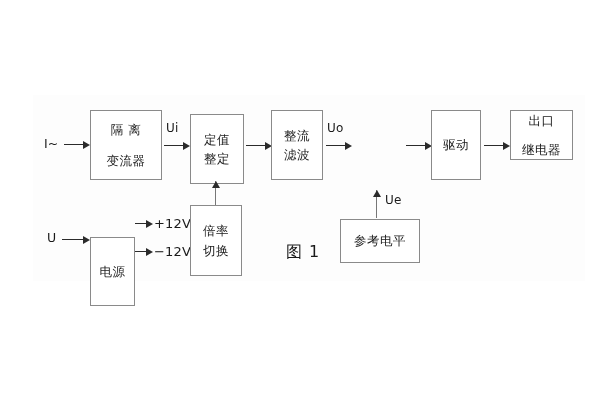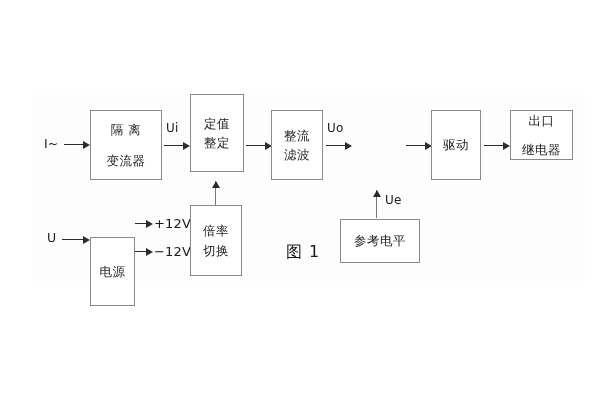--- a/index.html
+++ b/index.html
@@ -117,21 +117,21 @@
     <span class="ln">变流器</span>
   </div>
 
   <div class="label sig" style="left:166px; top:122px;">Ui</div>
 
   <div class="harrow" style="left:164px; top:141px; width:26px;">
     <div class="shaft" style="width:19px;"></div>
     <div class="head" style="left:19px;"></div>
   </div>
 
-  <div class="box" style="left:190px; top:94px; width:54px; height:78px;">
+  <div class="box" style="left:190px; top:114px; width:54px; height:70px;">
     <span class="ln">定值</span>
     <span class="ln">整定</span>
   </div>
 
   <div class="harrow" style="left:246px; top:141px; width:26px;">
     <div class="shaft" style="width:19px;"></div>
     <div class="head" style="left:19px;"></div>
   </div>
 
   <div class="box" style="left:271px; top:110px; width:52px; height:70px;justify-content:center;">

